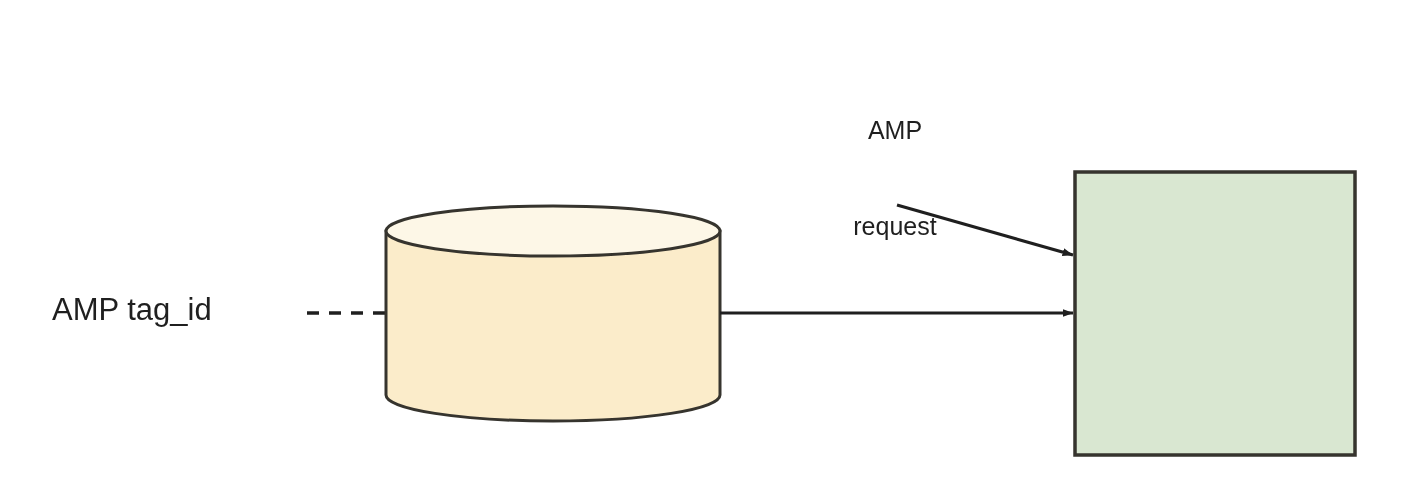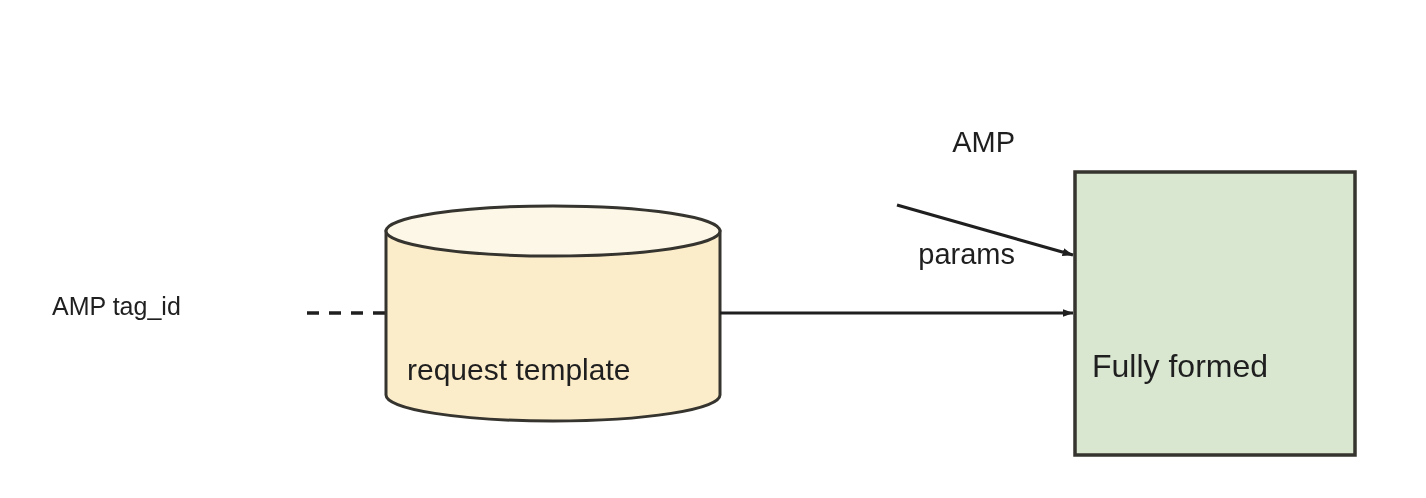--- a/index.html
+++ b/index.html
@@ -27,38 +27,38 @@
   .lbl {
     position: absolute;
     color: #1f1f1f;
     line-height: 1.18;
     white-space: pre;
     letter-spacing: 0px;
   }
   .lbl-tagid {
     left: 52px;
     top: 292px;
-    font-size: 25px;
+    font-size: 31px;
   }
   .lbl-cyl {
     left: 407px;
     top: 281px;
     font-size: 30px;
   }
   .lbl-ortb {
     left: 1092px;
     top: 272px;
     font-size: 32px;
   }
   .lbl-qs {
     left: 775px;
     top: 50px;
     width: 240px;
-    text-align: right;
-    font-size: 29px;
+    text-align: center;
+    font-size: 25px;
     line-height: 1.28;
   }
   .lbl-line { display: block; }
 </style>
 </head>
 <body>
 
 <div id="canvas">
 
   <svg class="diagram-svg" viewBox="0 0 1426 498">
@@ -77,25 +77,23 @@
     <rect x="1075" y="172" width="280" height="283" fill="#d9e7d1" stroke="#36342e" stroke-width="3.5"></rect>
 
     <line x1="720" y1="313" x2="1073" y2="313" stroke="#1f1f1f" stroke-width="3.2" marker-end="url(#arrow-solid)"></line>
 
     <line x1="897" y1="205" x2="1073" y2="255" stroke="#1f1f1f" stroke-width="3.2" marker-end="url(#arrow-solid)"></line>
   </svg>
 
   <div class="lbl lbl-tagid">AMP tag_id</div>
 
   <div class="lbl lbl-cyl">
-    <span class="lbl-line">request template</span>
   </div>
 
   <div class="lbl lbl-qs">
     <span class="lbl-line">AMP</span>
-    <span class="lbl-line">params</span>
+    <span class="lbl-line">request</span>
   </div>
 
   <div class="lbl lbl-ortb">
-    <span class="lbl-line">Fully formed</span>
   </div>
 
 </div>
 
 </body></html>

